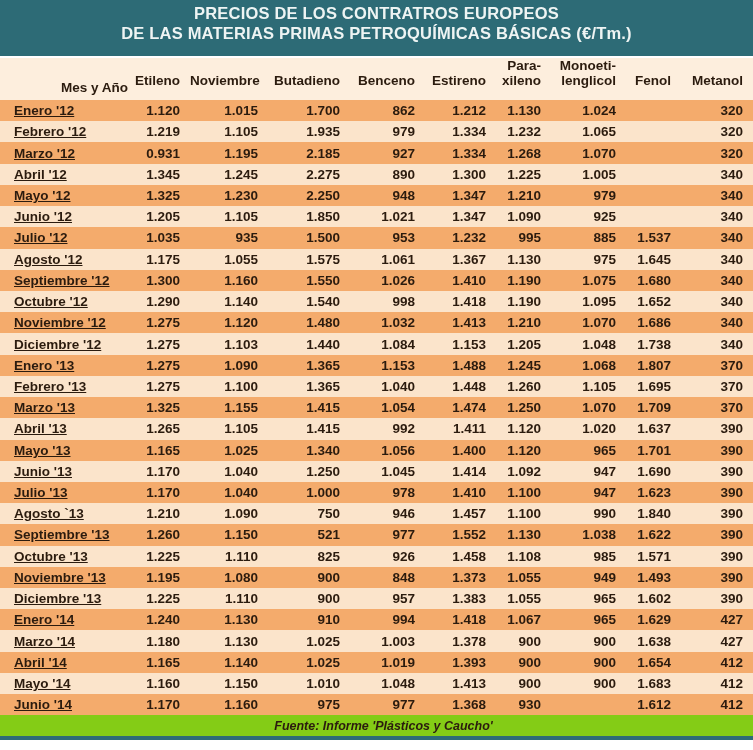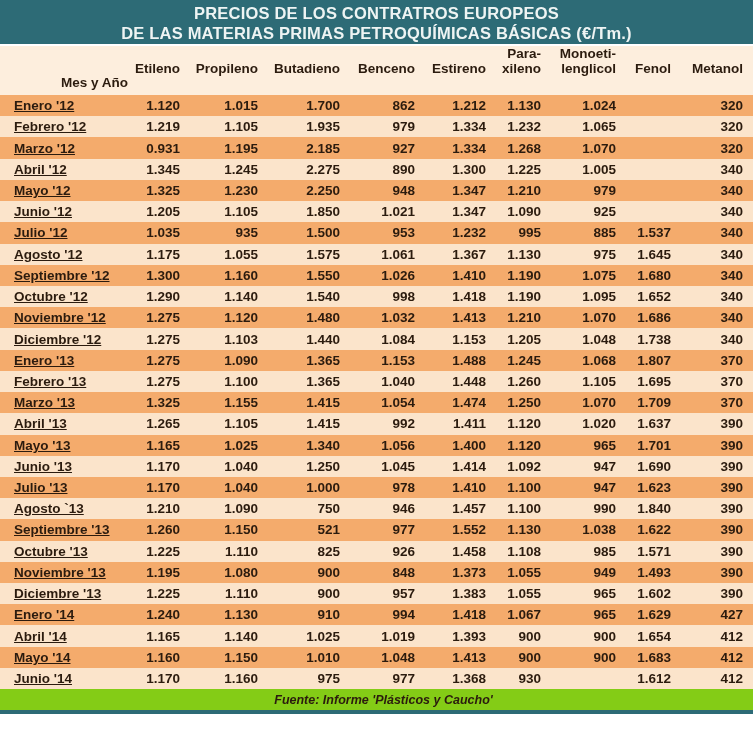--- a/index.html
+++ b/index.html
@@ -7,21 +7,21 @@
   body { font-family: "Liberation Sans", sans-serif; }
 
   .page {
     width: 753px; height: 750px;
     display: flex; flex-direction: column;
     overflow: hidden;
     background: #ffffff;
   }
 
   .title-bar {
-    height: 44px; flex: none;
+    height: 56px; flex: none;
     background: #2d6b76;
     color: #eef4f3;
     text-align: center;
     font-weight: bold;
     font-size: 16.5px;
     line-height: 20px;
     padding-top: 3px;
     letter-spacing: 0.2px;
   }
 
@@ -32,21 +32,21 @@
     table-layout: fixed;
     border-collapse: collapse;
     color: #2b1b0e;
   }
 
   thead th {
     height: 42px;
     background: #fdeedd;
     vertical-align: bottom;
     text-align: right;
-    padding: 0 10px 19px 0;
+    padding: 0 10px 12px 0;
     font-size: 13.5px;
     line-height: 15px;
     font-weight: bold;
   }
   thead th:first-child {
     text-align: right;
     padding: 0 0 5px 0;
   }
 
   tbody tr { height: 21.23px; }
@@ -102,21 +102,21 @@
         <col style="width:71px">
       <col style="width:55px">
         <col style="width:75px">
         <col style="width:55px">
       <col style="width:72px">
     </colgroup>
     <thead>
       <tr>
           <th>Mes y Año</th>
           <th>Etileno</th>
-          <th>Propileno</th>
+          <th>Noviembre</th>
           <th>Butadieno</th>
           <th>Benceno</th>
           <th>Estireno</th>
           <th>Para-<br>xileno</th>
           <th>Monoeti-<br>lenglicol</th>
           <th>Fenol</th>
           <th>Metanol</th>
         </tr>
     </thead>
     <tbody>
@@ -414,20 +414,32 @@
           <td>1.130</td>
           <td>910</td>
           <td>994</td>
           <td>1.418</td>
           <td>1.067</td>
           <td>965</td>
           <td>1.629</td>
           <td>427</td>
         </tr>
         <tr>
+          <td class="month">Marzo '14</td>
+          <td>1.180</td>
+          <td>1.130</td>
+          <td>1.025</td>
+          <td>1.003</td>
+          <td>1.378</td>
+          <td>900</td>
+          <td>900</td>
+          <td>1.638</td>
+          <td>427</td>
+        </tr>
+        <tr>
           <td class="month">Abril '14</td>
           <td>1.165</td>
           <td>1.140</td>
           <td>1.025</td>
           <td>1.019</td>
           <td>1.393</td>
           <td>900</td>
           <td>900</td>
           <td>1.654</td>
           <td>412</td>

